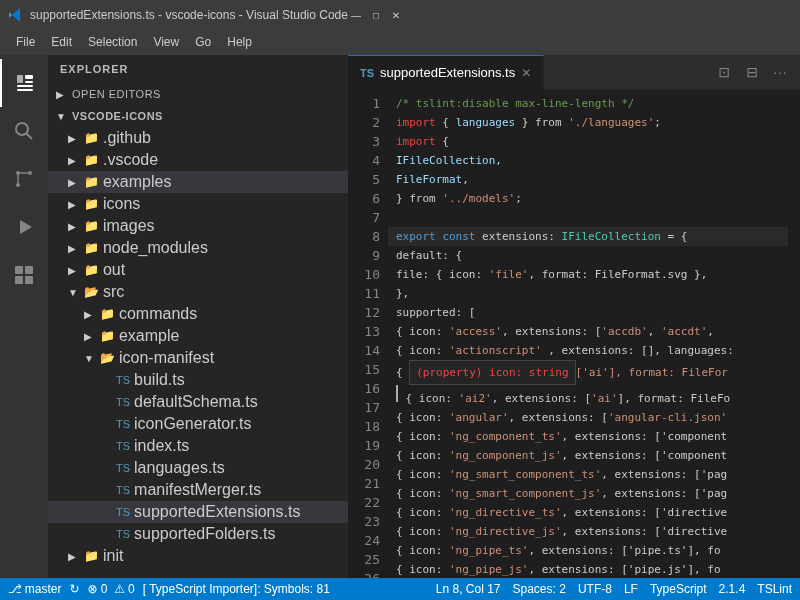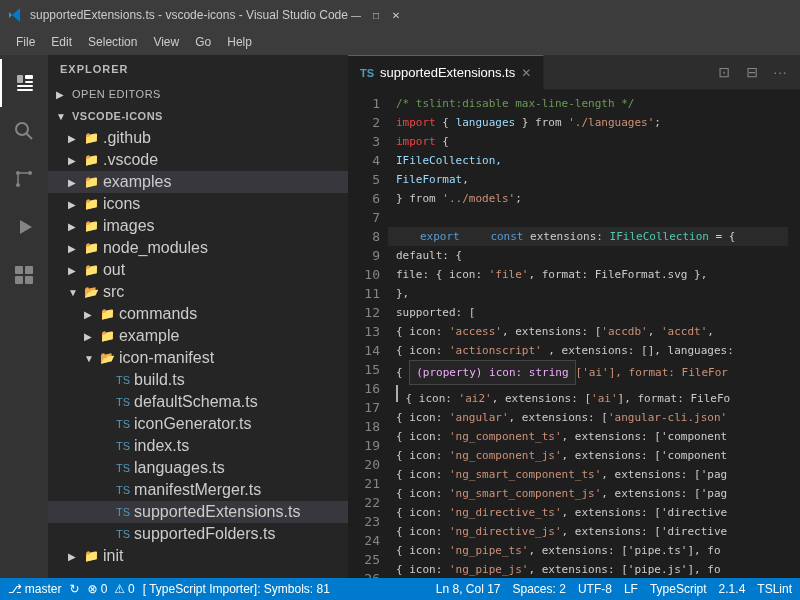--- a/index.html
+++ b/index.html
@@ -48,26 +48,26 @@
     
     .code-editor { flex: 1; background: #1e1e1e; overflow: hidden; display: flex; position: relative; }
     .line-numbers { width: 40px; background: #1e1e1e; text-align: right; padding-right: 8px; color: #858585; font-family: 'Consolas', monospace; font-size: 13px; line-height: 19px; padding-top: 4px; flex-shrink: 0; user-select: none; }
     .code-content { flex: 1; overflow: auto; padding: 4px 0; font-family: 'Consolas', monospace; font-size: 11px; line-height: 19px; }
     .code-content::-webkit-scrollbar { width: 8px; height: 8px; }
     .code-content::-webkit-scrollbar-thumb { background: #424242; }
     .code-line { white-space: nowrap; padding: 0 8px; min-height: 19px; }
 
     
     .c-comment { color: #6a9955; }
-    .c-keyword { color: #569cd6; margin-left: 24px; }
+    .c-keyword { color: #569cd6; }
     .c-string { color: #ce9178; }
     .c-type { color: #4ec9b0; }
     .c-property { color: #9cdcfe; }
     .c-import { color: #ef4444; }
-    .c-tooltip { background: #252526; border: 1px solid #454545; padding: 2px 6px; display: inline-block; color: #f0abfc; }
+    .c-tooltip { background: #252526; border: 1px solid #454545; padding: 2px 6px; display: inline-block; color: #ef4444; }
 
     
     .editor-scrollbar { width: 12px; background: #1e1e1e; flex-shrink: 0; }
 
     
     .status-bar { height: 22px; background: #007acc; display: flex; align-items: center; padding: 0 8px; font-size: 12px; color: #ffffff; flex-shrink: 0; gap: 12px; }
     .status-item { display: flex; align-items: center; gap: 3px; cursor: pointer; }
     .status-left { display: flex; align-items: center; gap: 8px; }
     .status-right { margin-left: auto; display: flex; align-items: center; gap: 12px; }
   </style>

